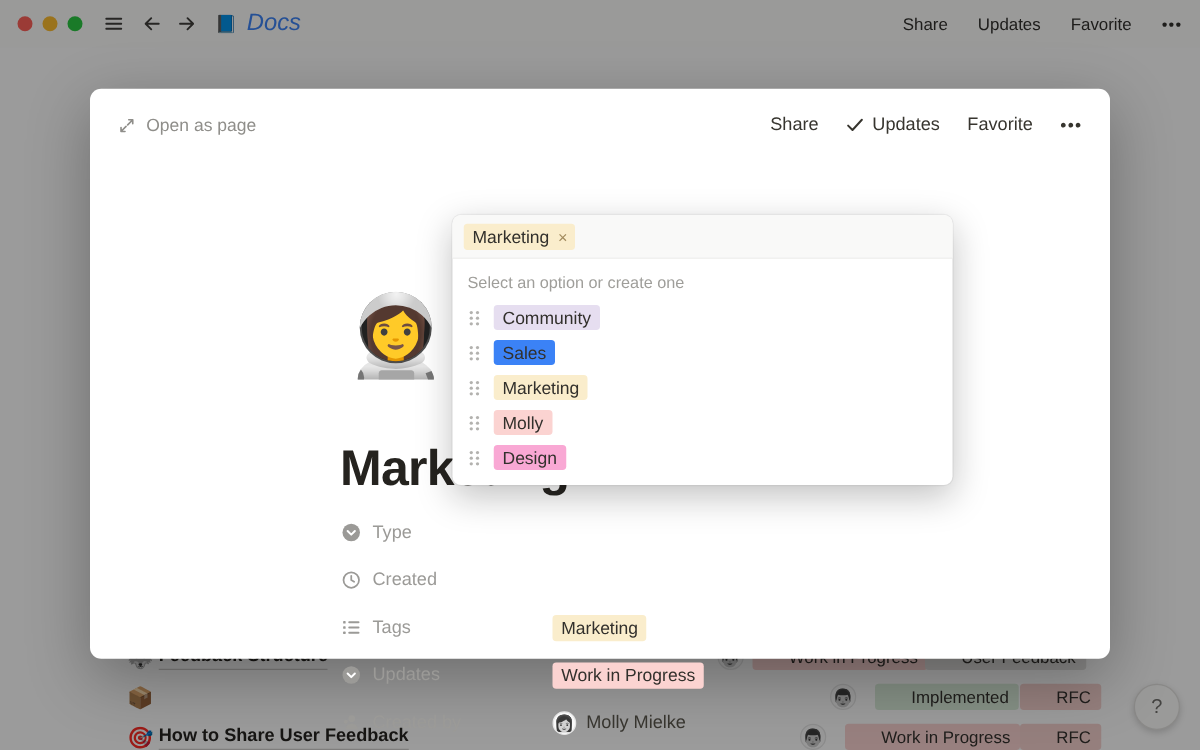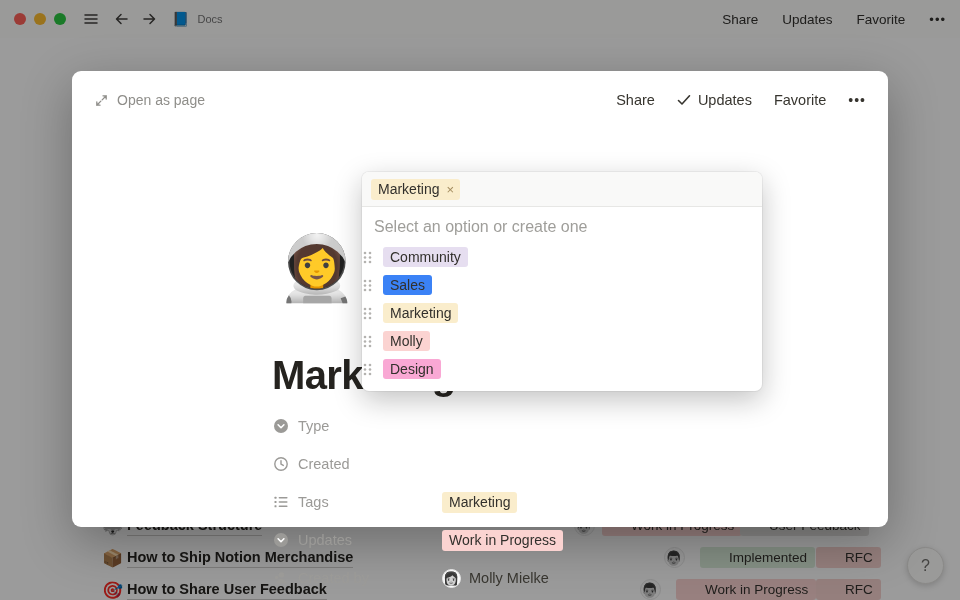--- a/index.html
+++ b/index.html
@@ -11,21 +11,21 @@
   .app { position:absolute; inset:0; background:#fff; }
   .topbar { position:absolute; top:0; left:0; right:0; height:38px; background:#fdfdfc;
             display:flex; align-items:center; padding:0 14px; }
   .traffic { display:flex; gap:8px; align-items:center; }
   .tl { width:12px; height:12px; border-radius:50%; }
   .tb-icon { display:flex; align-items:center; justify-content:center; width:18px; height:18px; color:#3e3d3a; }
   .tb-icon svg { display:block; }
   .hamburger { margin-left:16px; }
   .nav-arrows { display:flex; gap:10px; margin-left:12px; }
   .book { margin-left:14px; font-size:14px; line-height:1; }
-  .tb-title { margin-left:8px; font-size:11px; font-weight:500; color:#737373; }
+  .tb-title { margin-left:8px; font-size:19px; font-weight:500; color:#3b82f6;font-style:italic; }
   .tb-right { margin-left:auto; display:flex; gap:24px; align-items:center; font-size:13.5px; color:#2f2e2b; }
   .tb-right .dots { letter-spacing:1px; font-size:13px; }
 
   
   .doc-row { position:absolute; left:0; width:960px; height:26px; }
   .doc-row .row-emoji { position:absolute; left:102px; top:2px; font-size:17px; line-height:22px; }
   .doc-row .row-title { position:absolute; left:127px; top:3px; font-size:14.5px; font-weight:600;
                         color:#24221f; border-bottom:1px solid #cfcecb; padding-bottom:2px; }
   .doc-row .row-avatar { position:absolute; top:1px; width:21px; height:21px; border-radius:50%;
                          background:#f4f4f2; border:1px solid #e2e1de; overflow:hidden; text-align:center;
@@ -67,23 +67,23 @@
                  filter:grayscale(1) contrast(1.1); }
 
   
   .dropdown { position:absolute; left:362px; top:172px; width:400px; background:#fff; border-radius:7px;
               box-shadow:0 0 0 1px rgba(15,15,15,0.05), 0 9px 28px rgba(15,15,15,0.25); z-index:30; }
   .dd-input { height:35px; background:#f9f9f8; border-bottom:1px solid #e7e7e5;
               border-radius:7px 7px 0 0; display:flex; align-items:center; padding:0 9px; }
   .dd-chip { display:flex; align-items:center; gap:5px; height:21px; padding:0 4px 0 7px; border-radius:3px;
              font-size:14px; color:#32302c; }
   .dd-chip .x { font-size:13px; color:#a28b5e; padding:0 2px; cursor:pointer; }
-  .dd-hint { padding:11px 12px 3px 12px; font-size:16px; color:#9f9e9a; }
+  .dd-hint { padding:11px 12px 3px 12px; font-size:13px; color:#9f9e9a; }
   .dd-list { padding:4px 0 8px 0; }
-  .dd-opt { display:flex; align-items:center; height:28px; padding:0 0; cursor:pointer; }
+  .dd-opt { display:flex; align-items:center; height:28px; padding:0 12px; cursor:pointer; }
   .drag-handle { width:11px; height:15px; margin-right:10px; flex:none; }
   .dd-opt .chip { height:20px; line-height:20px; font-size:14px; padding:0 7px; }
 
   svg.icn { display:block; }
 </style>
 </head>
 <body>
 
 <div class="stage">
 
@@ -125,21 +125,20 @@
     <div class="doc-row" style="top:514px">
       <span class="row-emoji">🐺</span>
       <span class="row-title">Feedback Structure</span>
       <span class="row-avatar" style="left:574px">👨</span>
       <span class="chip" style="left: 602px; background: rgb(251, 211, 209);">Work in Progress</span>
       <span class="chip" style="left: 740px; background: rgb(227, 226, 224);">User Feedback</span>
     </div>
 
     <div class="doc-row" style="top:546px">
       <span class="row-emoji">📦</span>
-      <span class="row-title">How to Ship Notion Merchandise</span>
       <span class="row-avatar" style="left:664px">👨</span>
       <span class="chip" style="left: 700px; background: rgb(219, 237, 219);">Implemented</span>
       <span class="chip" style="left: 816px; background: rgb(245, 209, 206);">RFC</span>
     </div>
 
     <div class="doc-row" style="top:578px">
       <span class="row-emoji">🎯</span>
       <span class="row-title">How to Share User Feedback</span>
       <span class="row-avatar" style="left:640px">👨</span>
       <span class="chip" style="left: 676px; background: rgb(251, 211, 209);">Work in Progress</span>

